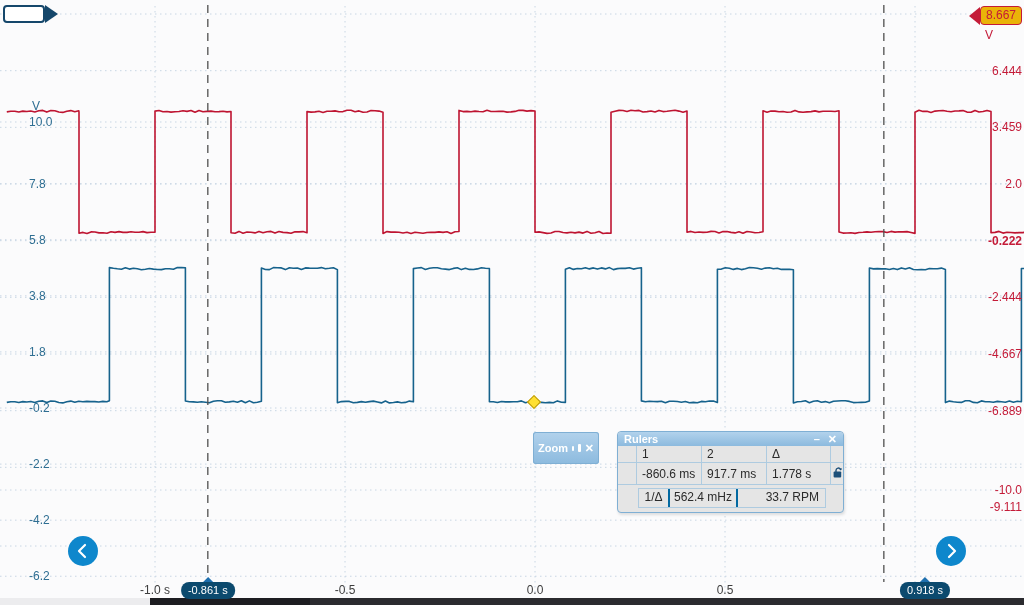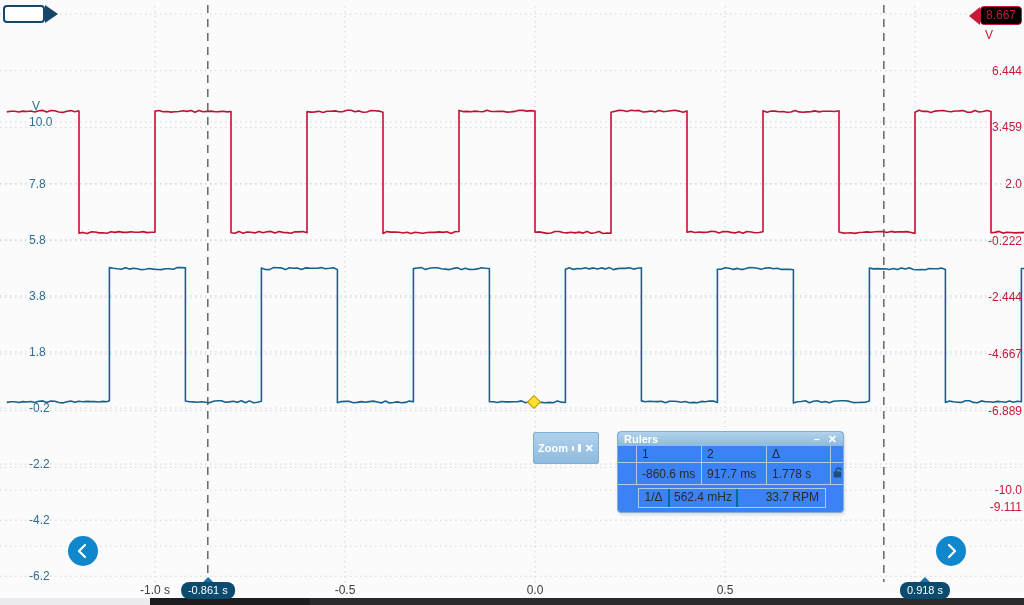--- a/index.html
+++ b/index.html
@@ -14,21 +14,21 @@
   .time-tick  { color:#3d3d3d; transform:translateX(-50%); white-space:nowrap; }
 
   .chan-marker-a { position:absolute; left:3px; top:5px; width:42px; height:18px;
     background:#fff; border:2px solid #15476b; border-radius:4px; }
   .chan-marker-a::after { content:""; position:absolute; left:40px; top:-2px;
     border-left:13px solid #15476b; border-top:9px solid transparent; border-bottom:9px solid transparent; }
 
   .chan-marker-b { position:absolute; right:2px; top:6px; display:flex; align-items:center; }
   .chan-marker-b .tri { width:0; height:0; border-right:11px solid #c41b38;
     border-top:9px solid transparent; border-bottom:9px solid transparent; }
-  .chan-marker-b .box { background:#000000; border:1.5px solid #c41b38; border-radius:4px;
+  .chan-marker-b .box { background:#eab308; border:1.5px solid #c41b38; border-radius:4px;
     color:#c41b38; font-size:12px; padding:1px 5px 2px; }
   .chan-b-unit { position:absolute; right:20px; top:28px; width:30px; text-align:center;
     color:#c41b38; font-size:12px; }
   .chan-a-unit { position:absolute; left:0; top:99px; width:40px; text-align:right;
     color:#2e6e92; font-size:12px; }
 
   .ruler-badge { position:absolute; top:582px; height:17px; transform:translateX(-50%);
     background:#0c4a6e; color:#fff; font-size:11px; line-height:17px; padding:0 7px;
     border-radius:8px; white-space:nowrap; z-index:6; }
   .ruler-badge::before { content:""; position:absolute; top:-5px; left:50%; margin-left:-5px;
@@ -42,21 +42,21 @@
   .panel-titlebar { background:linear-gradient(#b2d2ec,#8cbade); color:#fff; font-weight:bold;
     font-size:11px; display:flex; align-items:center; }
   .zoom-panel { position:absolute; left:533px; top:432px; width:66px; height:32px;
     border-radius:3px; padding:0 5px; gap:4px; z-index:5; box-shadow:0 0 0 1px #7fafd4 inset; }
   .zoom-panel .ttl { flex:1; }
   .zoom-panel .ic-min { width:8px; height:5px; background:#fff; border-radius:1px; }
   .zoom-panel .ic-sq  { width:8px; height:8px; background:#fff; border-radius:1px; }
   .zoom-panel .ic-x   { color:#fff; font-size:11px; font-weight:bold; line-height:10px; }
 
   .rulers-panel { position:absolute; left:617px; top:431px; width:227px; z-index:5;
-    background:#3b82f6; border:1px solid #7fafd4; border-radius:4px; overflow:hidden;
+    background:#e5e5e5; border:1px solid #7fafd4; border-radius:4px; overflow:hidden;
     box-shadow:1px 2px 3px rgba(0,0,0,0.12); }
   .rulers-panel .panel-titlebar { height:14px; padding:0 6px; border-radius:3px 3px 0 0; }
   .rulers-panel .ttl { flex:1; }
   .rulers-panel .tb-ic { color:#fff; font-weight:bold; font-size:11px; margin-left:8px; cursor:pointer; line-height:12px; }
   .r-grid { display:grid; grid-template-columns:18px 65px 65px 64px 13px; font-size:12px; color:#2b2b2b; }
   .r-grid > div { border-left:1px solid #aecbe0; border-bottom:1px solid #aecbe0; padding:1px 0 1px 5px; }
   .r-grid > div:first-child { border-left:none; }
   .r-grid.hdr > div { height:17px; line-height:15px; }
   .r-grid.val > div { height:22px; line-height:20px; }
   .r-grid .lockcell { padding:2px 0 0 1px; }
@@ -190,21 +190,21 @@
     <div class="axis-label left-tick" style="left: 0px; top: 232.76px;">5.8</div>
     <div class="axis-label left-tick" style="left: 0px; top: 288.84px;">3.8</div>
     <div class="axis-label left-tick" style="left: 0px; top: 344.92px;">1.8</div>
     <div class="axis-label left-tick" style="left: 0px; top: 401px;">-0.2</div>
     <div class="axis-label left-tick" style="left: 0px; top: 457.08px;">-2.2</div>
     <div class="axis-label left-tick" style="left: 0px; top: 513.16px;">-4.2</div>
     <div class="axis-label left-tick" style="left: 0px; top: 569.24px;">-6.2</div>
     <div class="axis-label right-tick" style="left: 966px; top: 63.6865px;">6.444</div>
     <div class="axis-label right-tick" style="left: 966px; top: 120.347px;">3.459</div>
     <div class="axis-label right-tick" style="left: 966px; top: 177.008px;">2.0</div>
-    <div class="axis-label right-tick" style="left: 966px; top: 233.669px;">-0.222</div>
+    <div class="axis-label right-tick" style="left: 966px; top: 233.669px; font-weight: bold;">-0.222</div>
     <div class="axis-label right-tick" style="left: 966px; top: 290.33px;">-2.444</div>
     <div class="axis-label right-tick" style="left: 966px; top: 347.017px;">-4.667</div>
     <div class="axis-label right-tick" style="left: 966px; top: 403.678px;">-6.889</div>
     <div class="axis-label right-tick" style="left: 966px; top: 460.339px; margin-top: 40px;">-9.111</div>
     <div class="axis-label right-tick" style="left: 966px; top: 483.009px;">-10.0</div>
     <div class="axis-label time-tick" style="left: 155px; top: 583px;">-1.0 s</div>
     <div class="axis-label time-tick" style="left: 345px; top: 583px;">-0.5</div>
     <div class="axis-label time-tick" style="left: 535px; top: 583px;">0.0</div>
     <div class="axis-label time-tick" style="left: 725px; top: 583px;">0.5</div>
     <div class="axis-label time-tick" style="left: 915px; top: 583px;">1.0</div>

